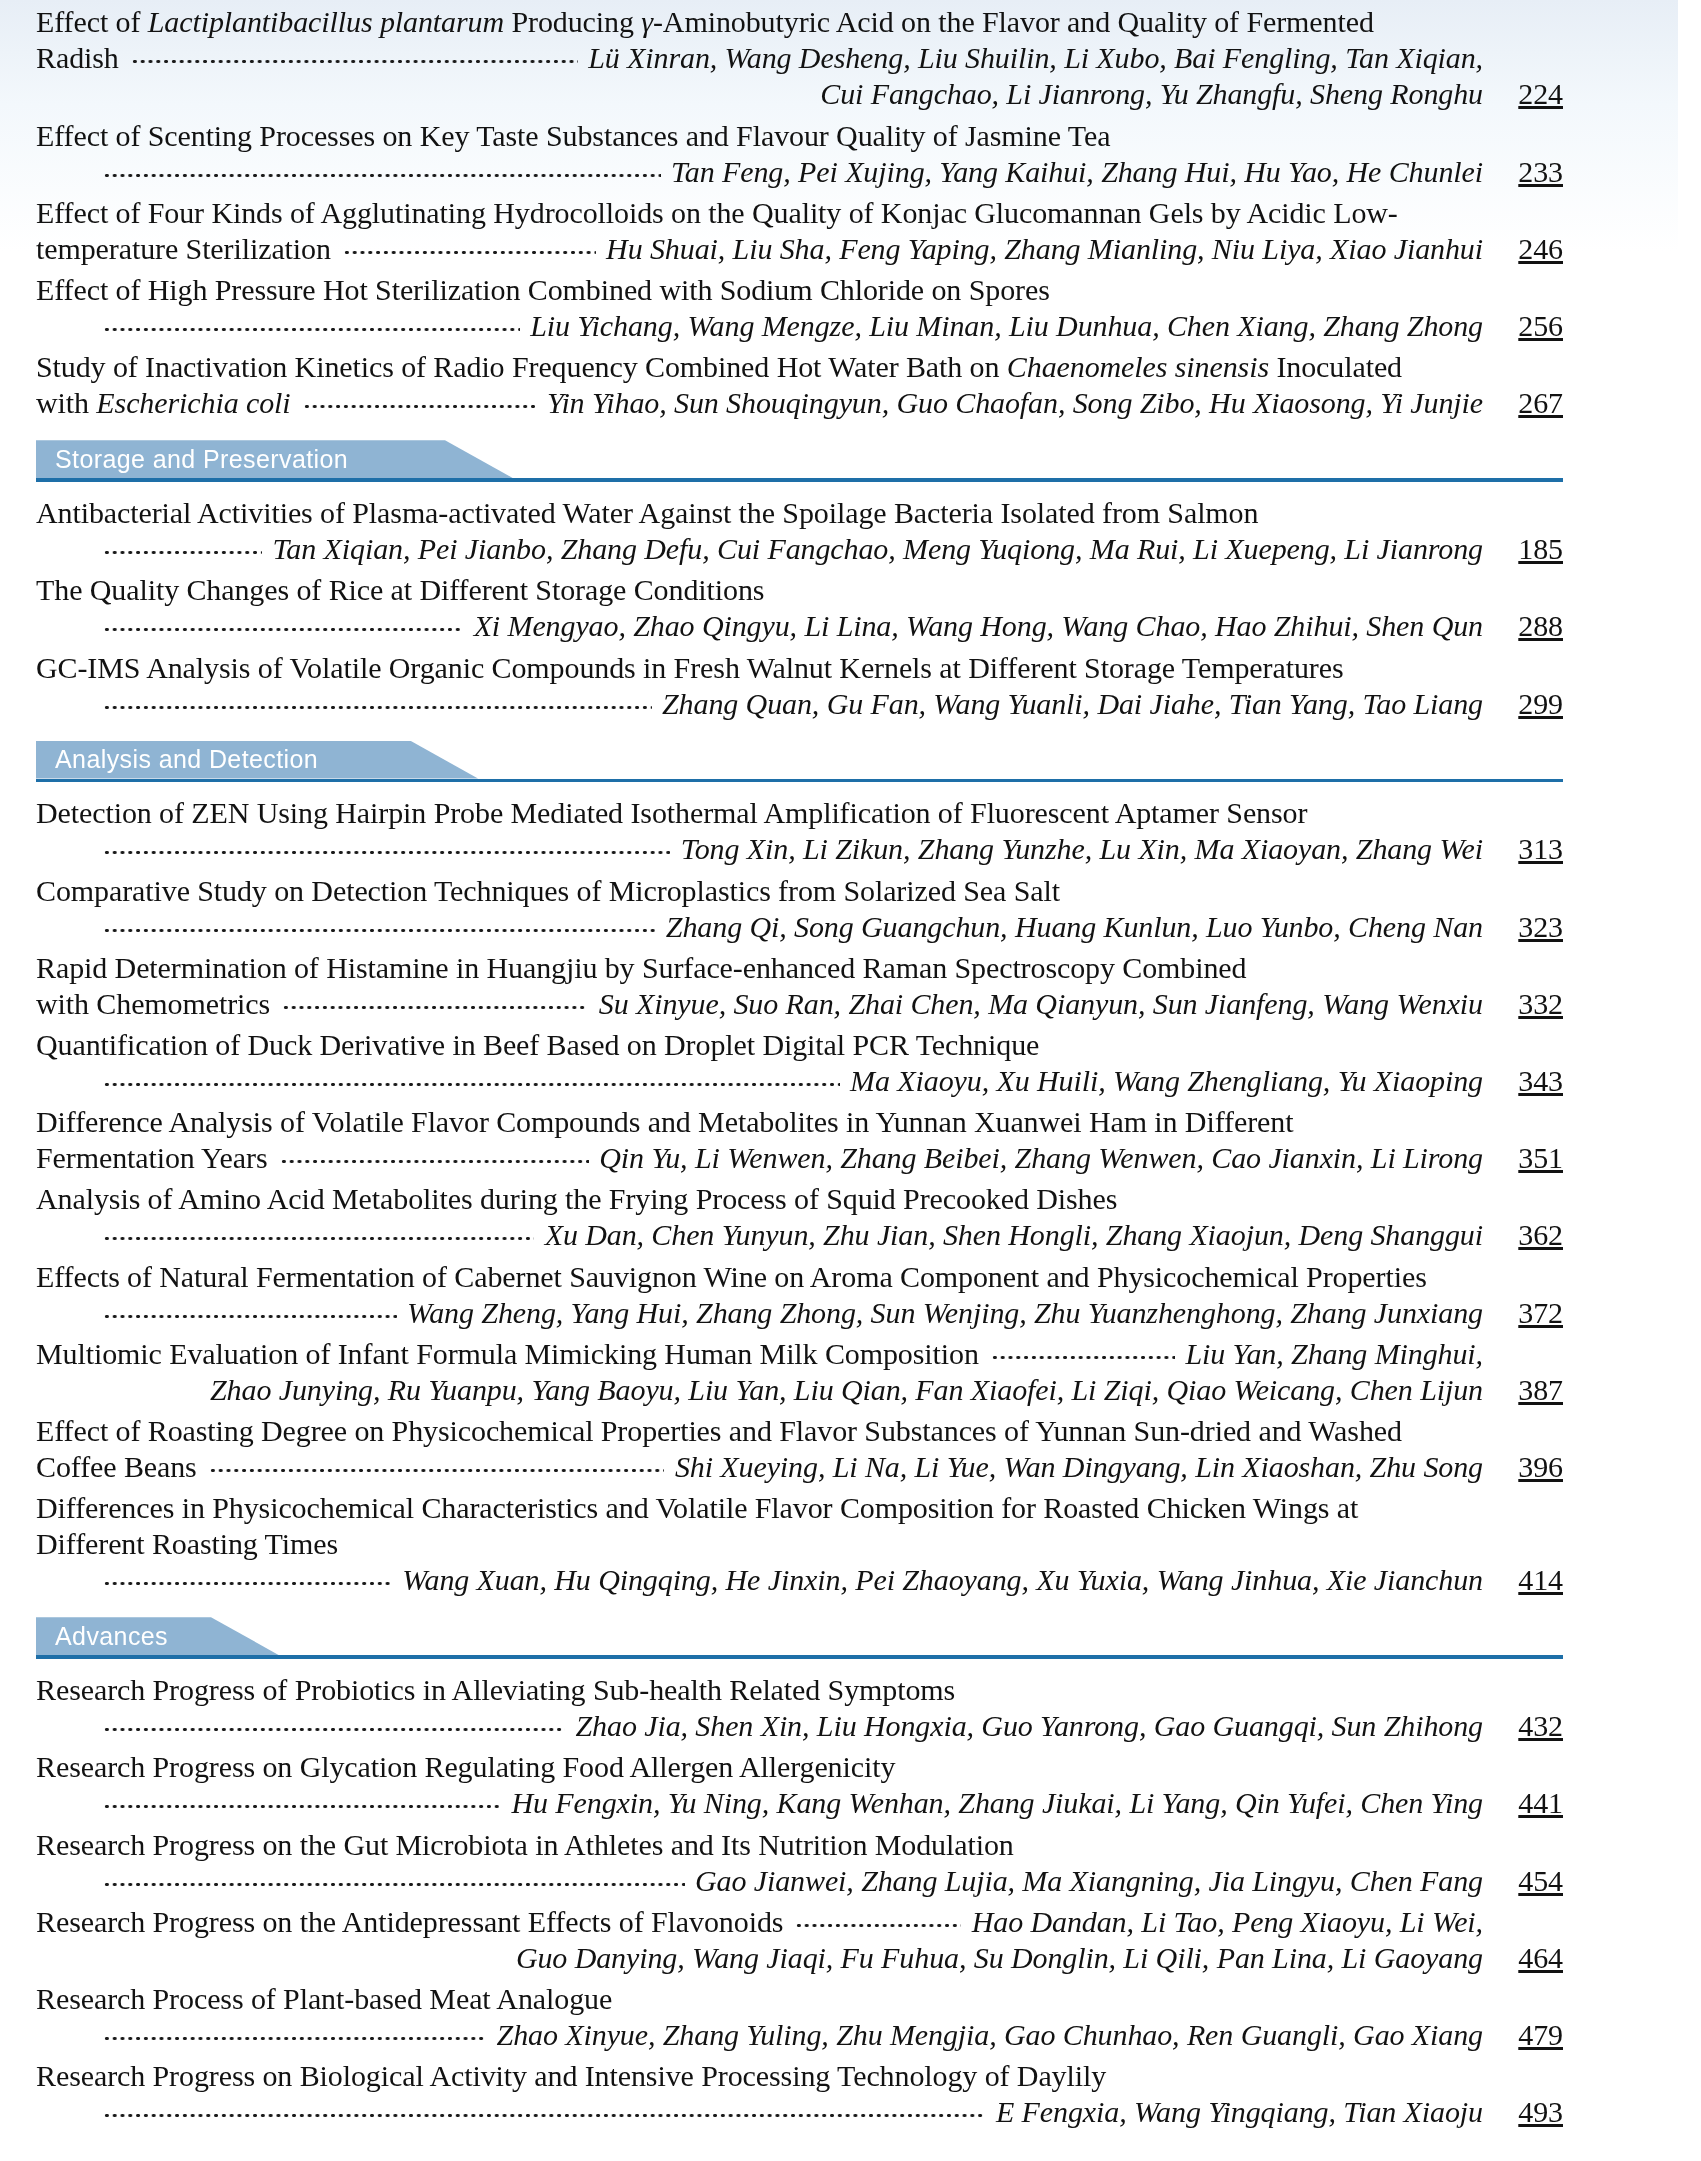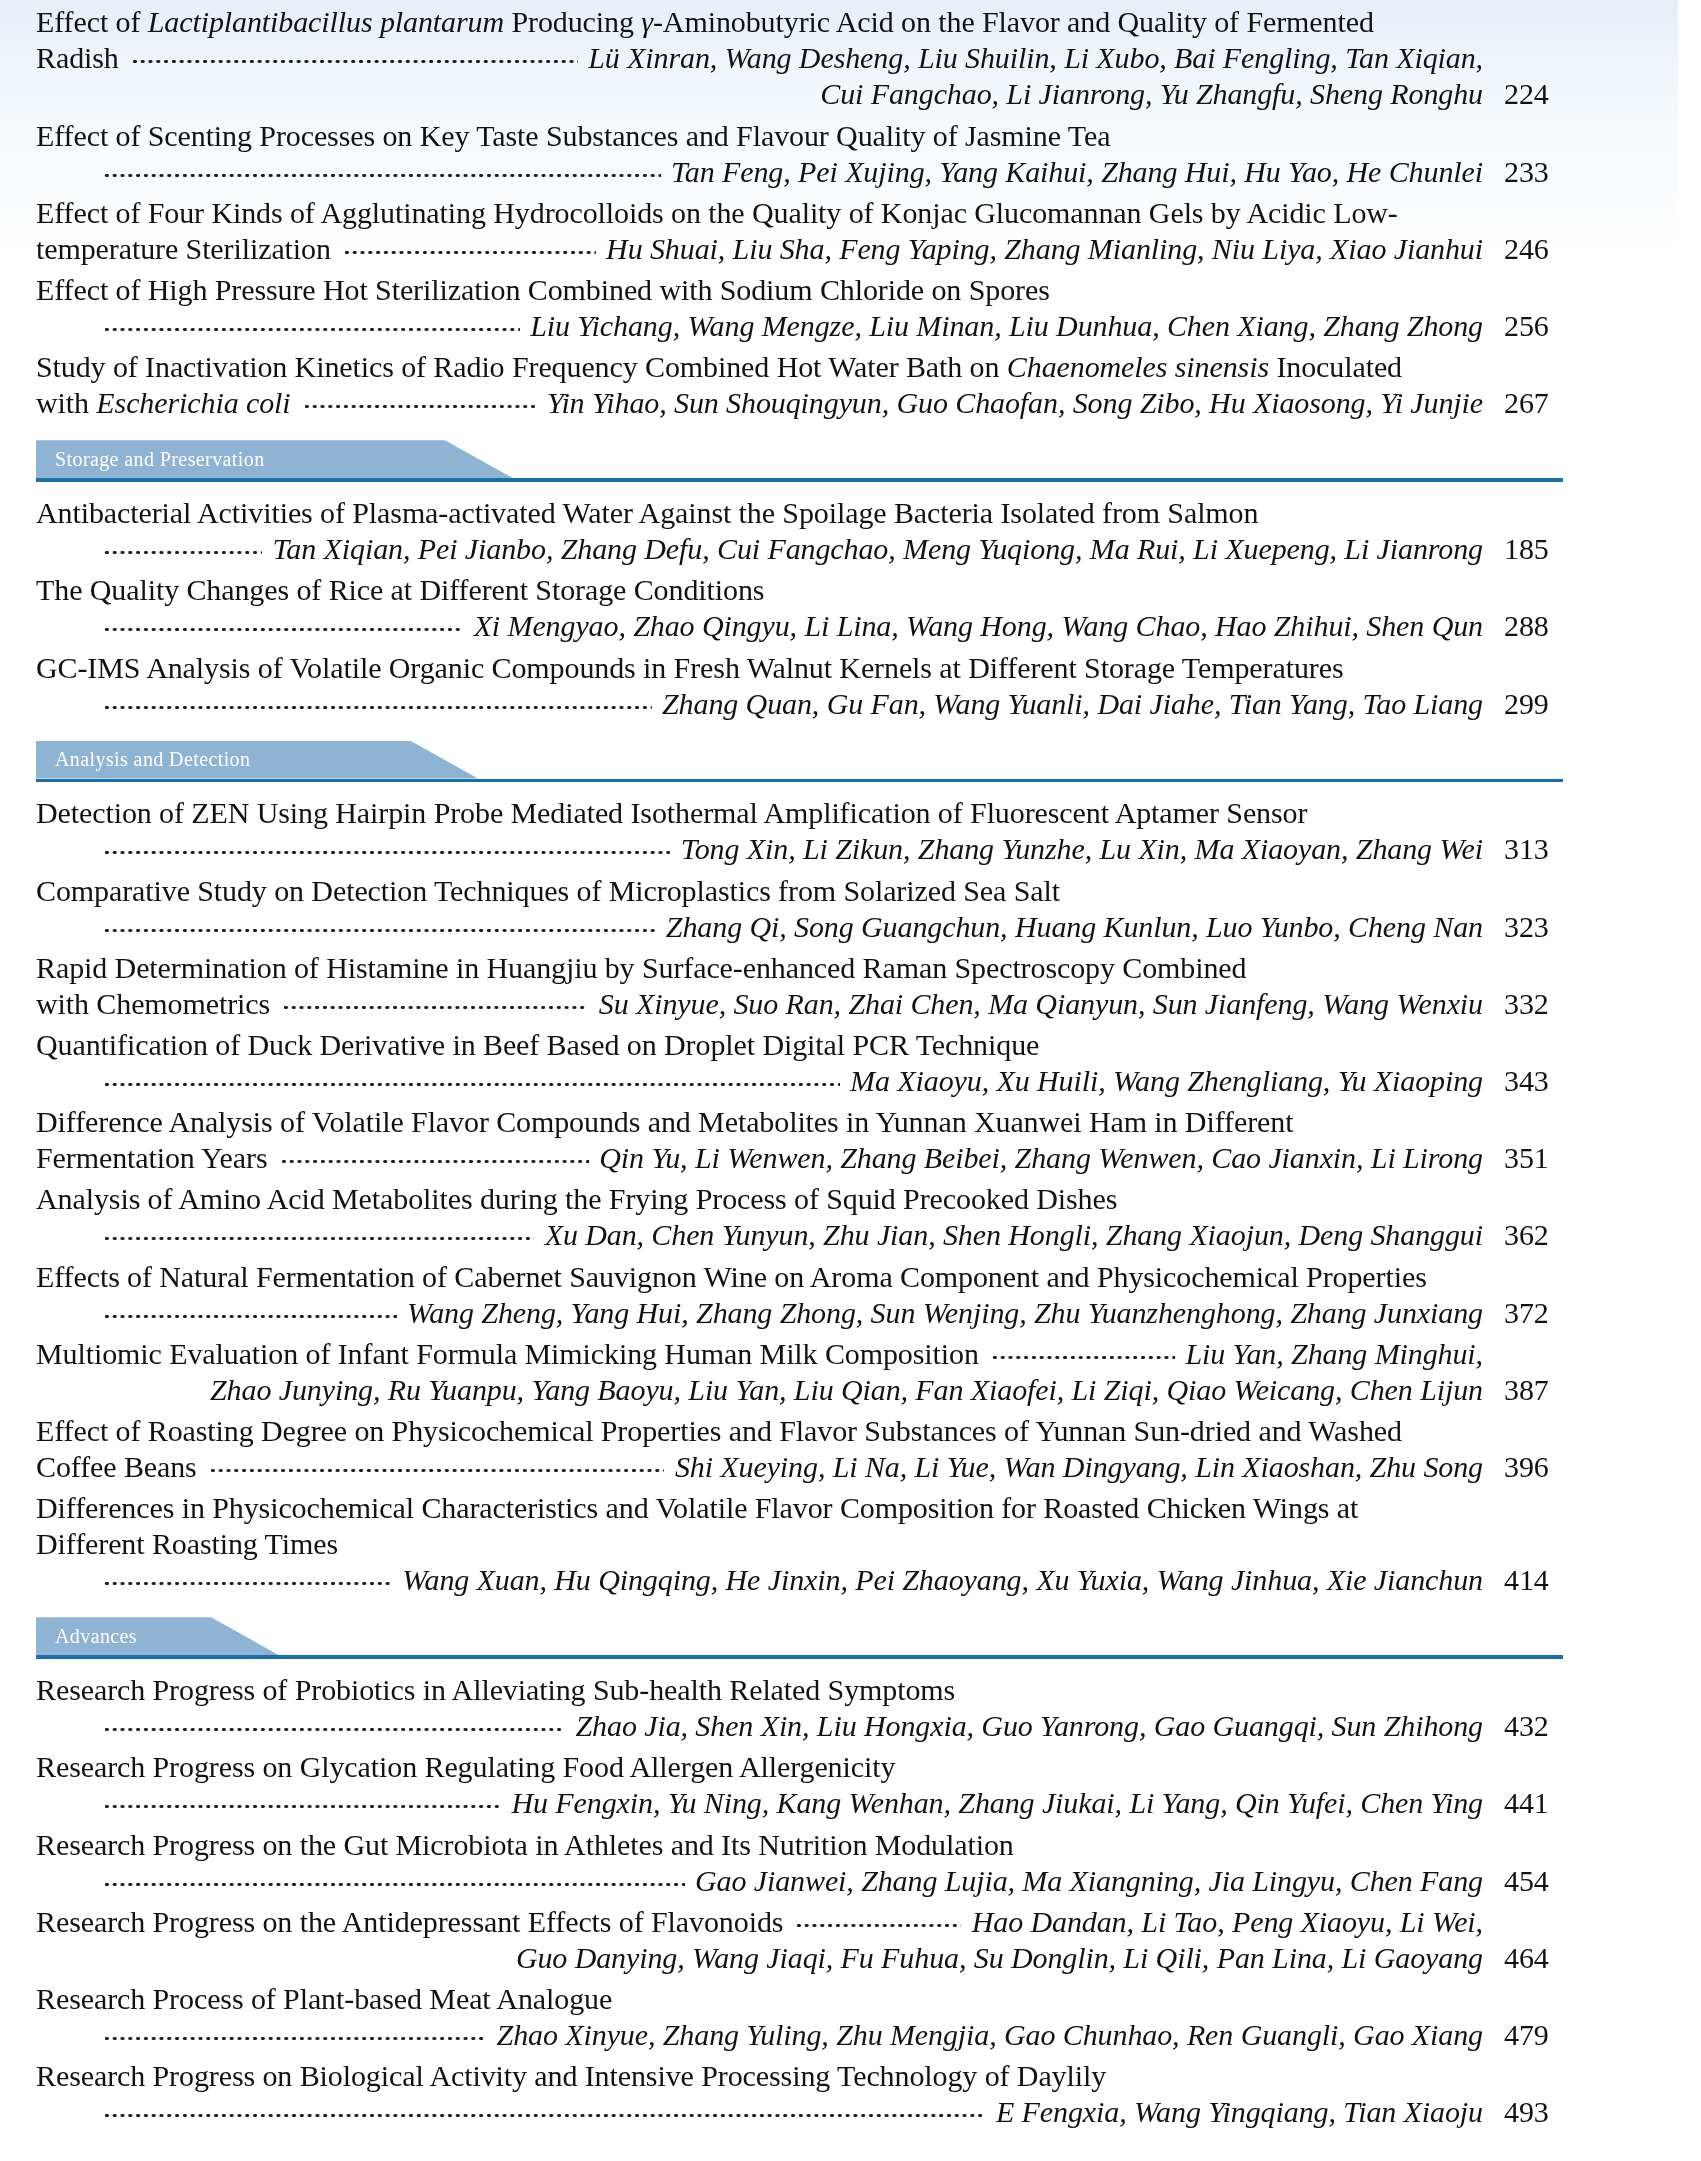--- a/index.html
+++ b/index.html
@@ -33,21 +33,23 @@
     letter-spacing: -0.1px;
     white-space: nowrap;
   }
   .entry { margin-bottom: 5.2px; }
   .title-part { font-style: normal; }
   .title-part .i { font-style: italic; }
   .authors { font-style: italic; }
   .page-num {
     min-width: 59px;
     margin-left: 21px;
+    text-align: right;
     font-style: normal;
+    text-decoration: underline;
   }
   .spacer { flex: 1 1 auto; }
   .indent { width: 55px; flex: 0 0 auto; }
   .leader {
     flex: 1 1 auto;
     min-width: 30px;
     margin: 0 10.4px 0 12px;
     align-self: stretch;
     background-image: radial-gradient(circle, #1a1a1a 1.6px, rgba(0,0,0,0) 2.1px);
     background-size: 7.8px 7.4px;
@@ -57,22 +59,22 @@
   .section-header { margin: 19px 0 13.3px 0; }
   .banner {
     height: 38px;
     display: flex;
     align-items: center;
     padding-left: 19px;
     box-sizing: border-box;
     clip-path: polygon(0 0, calc(100% - 68px) 0, 100% 100%, 0 100%);
   }
   .banner-label {
-    font-family: Liberation Serif, serif;
-    font-size: 20px;
+    font-family: Liberation Sans, sans-serif;
+    font-size: 25px;
     letter-spacing: 0.4px;
   }
   .rule { height: 3.7px; width: 100%; }
 </style>
 </head>
 <body>
 
 <div class="page">
   <main class="content">
       <div class="entry">

